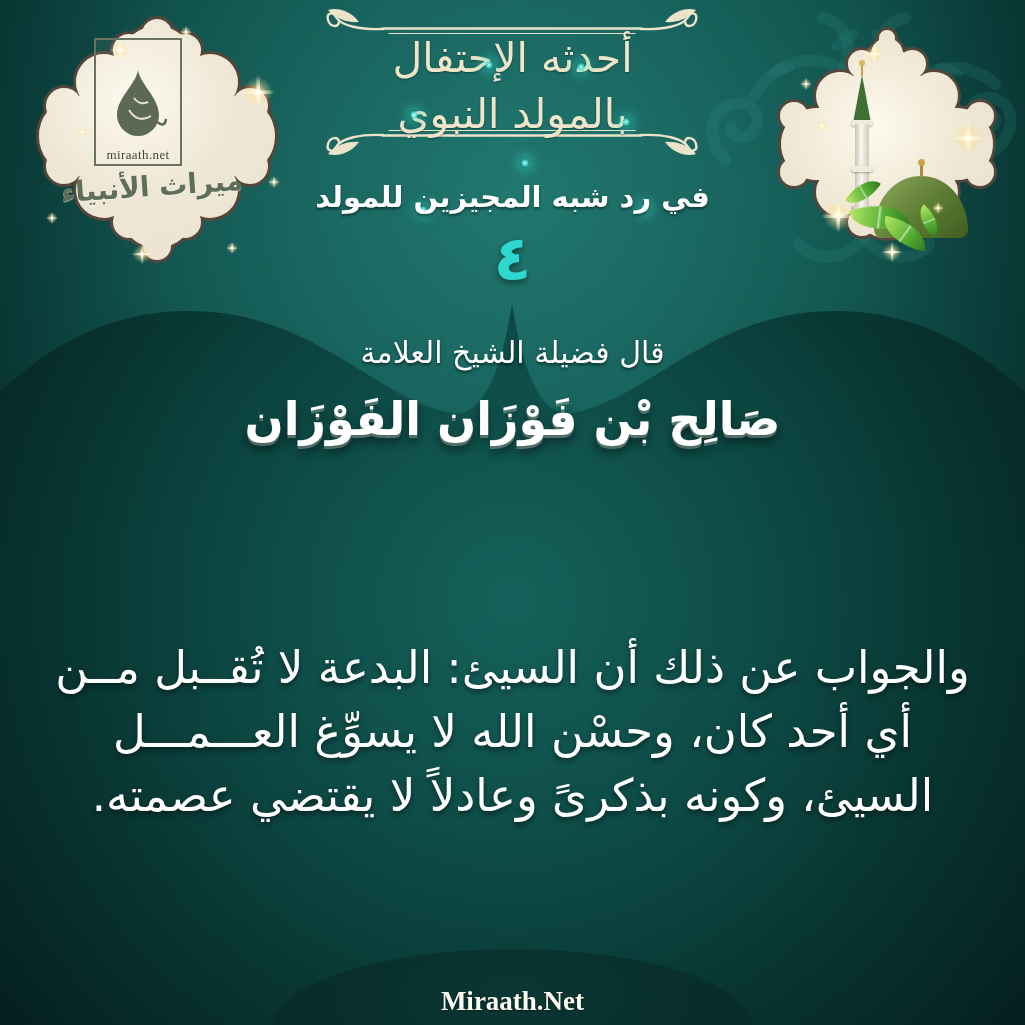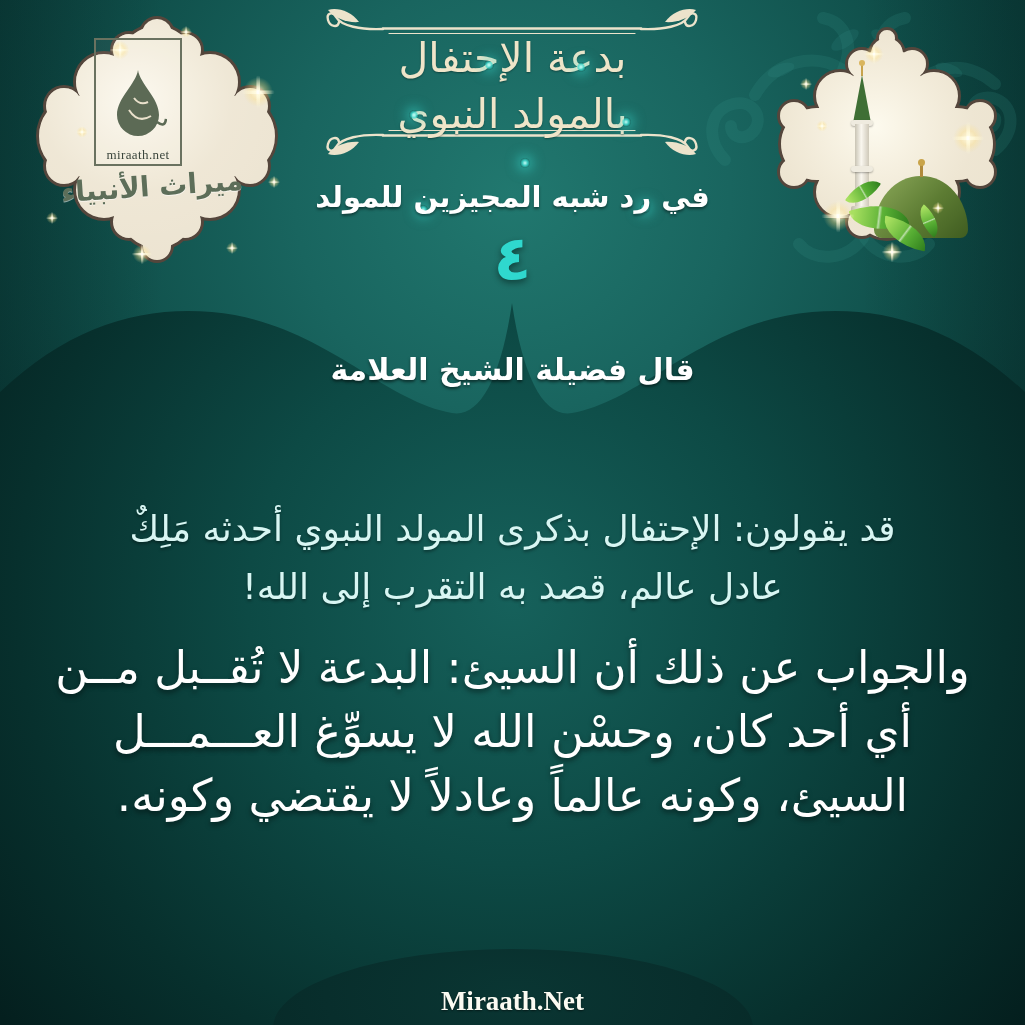--- a/index.html
+++ b/index.html
@@ -89,21 +89,21 @@
   .star::before,.star::after{content:"";position:absolute;left:50%;top:50%;width:2.6px;height:100%;border-radius:2px;
     background:linear-gradient(to bottom,transparent,rgba(255,250,222,.95) 42%,#ffffff 50%,rgba(255,250,222,.95) 58%,transparent);}
   .star::before{transform:translate(-50%,-50%);}
   .star::after{transform:translate(-50%,-50%) rotate(90deg);}
   .s-sm{transform:scale(.45);} .s-md{transform:scale(.75);} .s-lg{transform:scale(1.2);}
   .glint{position:absolute;width:10px;height:10px;border-radius:50%;pointer-events:none;
     background:radial-gradient(circle,#c4fff8 0%,rgba(57,216,205,.8) 40%,transparent 70%);
     box-shadow:0 0 12px 3px rgba(57,216,205,.55);}
 
   
-  .qala{position:absolute;top:352px;font-size:30px;font-weight:bold;color:#ffffff;
+  .qala{position:absolute;top:335px;font-size:30px;font-weight:normal;color:#ffffff;
     text-shadow:0 2px 3px rgba(0,0,0,.5);}
   .sheikh{position:absolute;top:392px;font-size:46px;font-weight:bold;color:#ffffff;
     text-shadow:0 3px 0 rgba(140,155,150,.55), 0 7px 10px rgba(0,0,0,.5);}
   .p1{position:absolute;top:500px;margin:0;font-size:36px;line-height:58px;color:#d8f6f3;
     text-shadow:0 2px 3px rgba(0,10,9,.4);white-space:nowrap;}
   .p2{position:absolute;top:636px;margin:0;font-size:45px;line-height:64px;color:#ffffff;
     text-shadow:0 3px 5px rgba(0,10,9,.5);white-space:nowrap;}
 
   .site-footer{position:absolute;bottom:8px;font-family:"Liberation Serif","DejaVu Serif",serif;
     font-size:27px;font-weight:bold;color:#fbfbf2;text-shadow:0 1px 2px rgba(0,0,0,.5);}
@@ -159,21 +159,21 @@
       <path d="M58,128.5 H316" stroke-width="2.6"></path>
       <path d="M64,123.5 H310" stroke-width="1.2"></path>
       <use href="#curl"></use>
       <use href="#curl" transform="translate(374,0) scale(-1,1)"></use>
       <use href="#curl" transform="translate(0,150) scale(1,-1)"></use>
       <use href="#curl" transform="translate(374,150) scale(-1,-1)"></use>
     </g>
   </svg>
 
   <div class="title ctr" dir="rtl">
-    <div>بدعة الإحتفال</div>
+    <div>أحدثه الإحتفال</div>
     <div>بالمولد النبوي</div>
   </div>
 
   <div class="glint" style="left:409px;top:110px;"></div>
   <div class="glint" style="left:484px;top:60px;"></div>
   <div class="glint" style="left:576px;top:62px;"></div>
   <div class="glint" style="left:621px;top:117px;"></div>
   <div class="glint" style="left:520px;top:158px;"></div>
   <div class="glint" style="left:418px;top:205px;"></div>
   <div class="glint" style="left:640px;top:203px;"></div>
@@ -329,27 +329,24 @@
     <div class="star s-md" style="left:98px;top:14px;"></div>
     <div class="star s-lg" style="left:192px;top:98px;"></div>
     <div class="star s-sm" style="left:46px;top:86px;"></div>
     <div class="star s-lg" style="left:62px;top:176px;"></div>
     <div class="star s-md" style="left:116px;top:212px;"></div>
     <div class="star s-sm" style="left:162px;top:168px;"></div>
     <div class="star s-sm" style="left:30px;top:44px;"></div>
   </aside>
 
   <div class="qala ctr" dir="rtl">قال فضيلة الشيخ العلامة</div>
-
-  <p class="p1 ctr" dir="rtl">
-    <span>قد يقولون: الإحتفال بذكرى المولد النبوي أحدثه مَلِكٌ</span><br>
-    <span>عادل عالم، قصد به التقرب إلى الله!</span>
-  </p>
+  <div class="sheikh ctr" dir="rtl">صَالِح بْن فَوْزَان الفَوْزَان</div>
+
 
   <p class="p2 ctr" dir="rtl">
     <span>والجواب عن ذلك أن السيئ: البدعة لا تُقــبل مــن</span><br>
     <span>أي أحد كان، وحسْن الله لا يسوِّغ العـــمـــل</span><br>
-    <span>السيئ، وكونه عالماً وعادلاً لا يقتضي وكونه.</span>
+    <span>السيئ، وكونه بذكرىً وعادلاً لا يقتضي عصمته.</span>
   </p>
 
   <footer class="site-footer ctr">Miraath.Net</footer>
 
 </div>
 
 </body></html>

